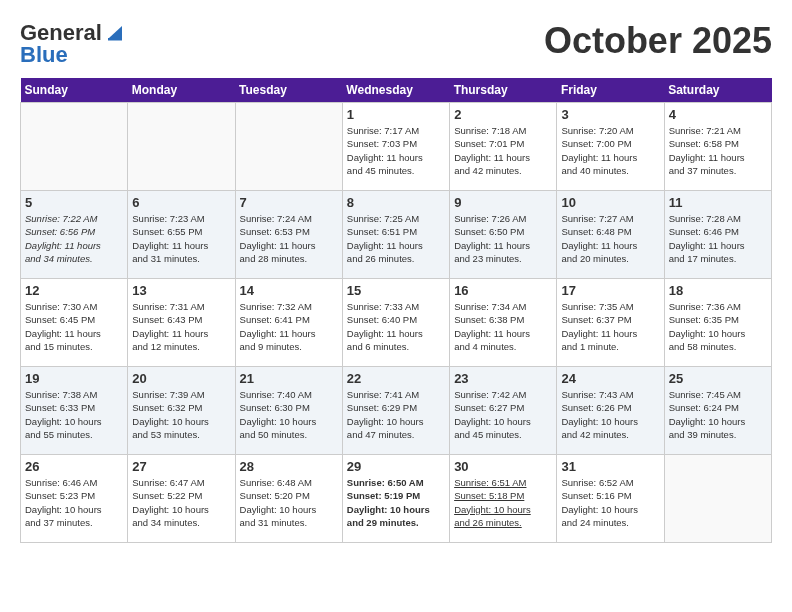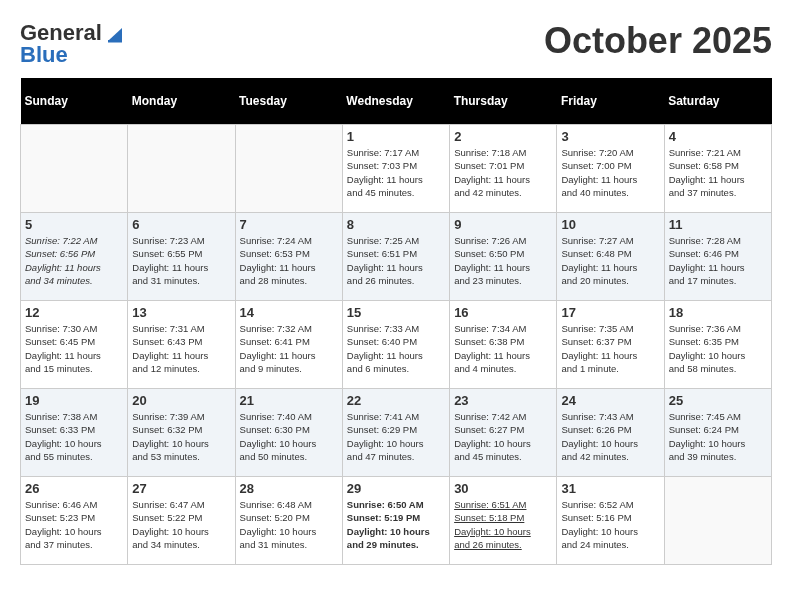--- a/index.html
+++ b/index.html
@@ -32,23 +32,23 @@
     .location {
       font-size: 16px;
       color: #555;
     }
     .calendar {
       width: 100%;
       border-collapse: collapse;
       font-size: 10px;
     }
     .calendar th {
-      background: #000000;
+      background: #4c1d95;
       color: #fff;
-      padding: 16px 4px;
+      padding: 5px 4px;
       text-align: left;
       font-size: 12px;
       font-weight: bold;
     }
     .calendar td {
       border: 1px solid #ccc;
       vertical-align: top;
       padding: 4px;
       width: calc(100% / 7);
       height: 88px;
@@ -70,21 +70,21 @@
     }
     .row-alt td {
       background: #f0f4f8;
     }
   </style>
 </head>
 <body>
 
 <div class="header">
   <div class="logo">
-    <div style="display:flex; align-items:center;">
+    <div style="display:flex; align-items:flex-start;">
       <span style="font-size:22px; font-weight:bold; color:#333;">General</span>
       <svg width="22" height="22" viewBox="0 0 22 22" style="margin-left:2px;">
         <polygon points="5,18 18,6 18,18" fill="#2a6ebb"></polygon>
         <rect x="4" y="18" width="14" height="2.5" fill="#2a6ebb"></rect>
       </svg>
     </div>
     <span style="font-size:22px; font-weight:bold; color:#2a6ebb; margin-top:-4px; display:block;">Blue</span>
   </div>
   <div class="title-section">
     <div class="month-title">October 2025</div>

